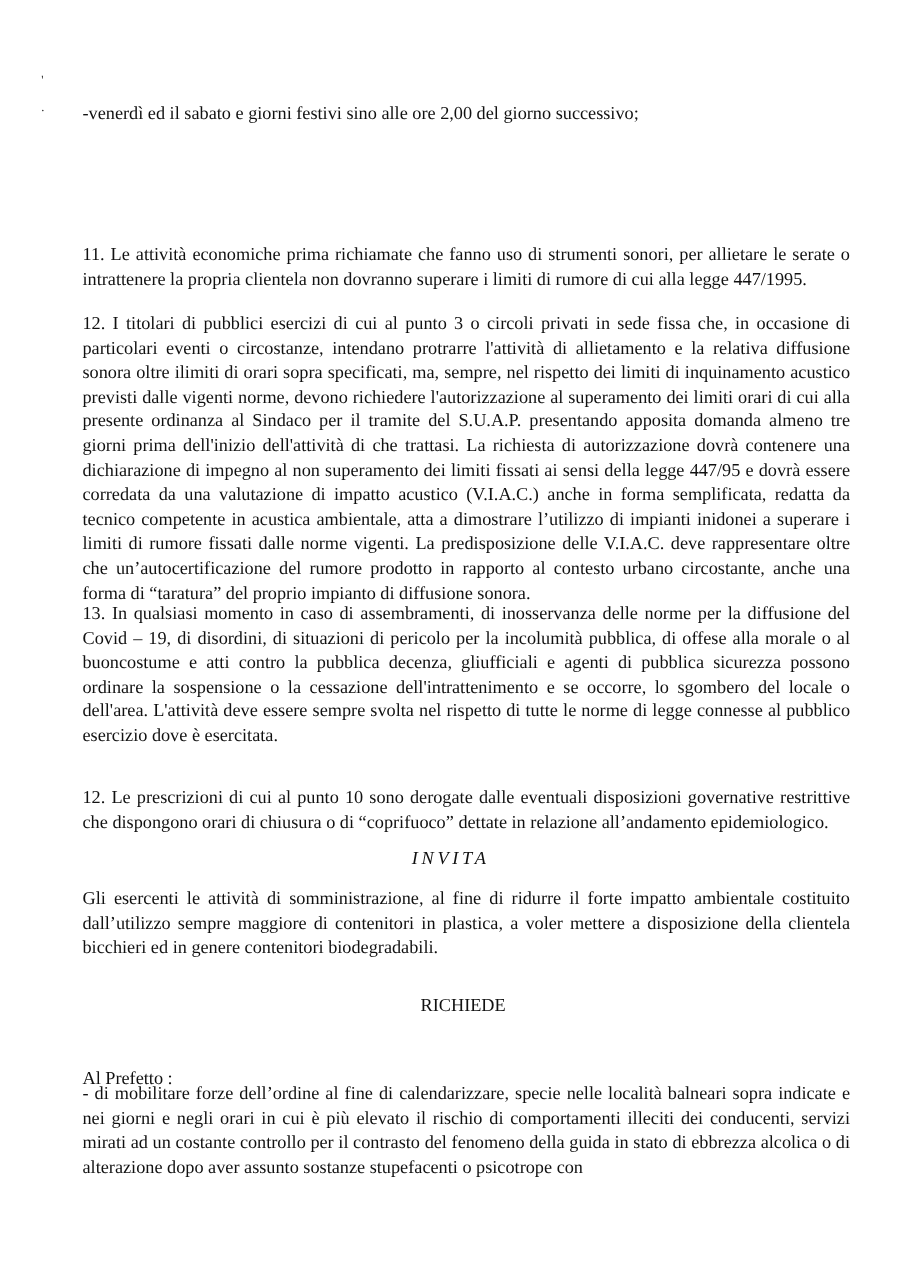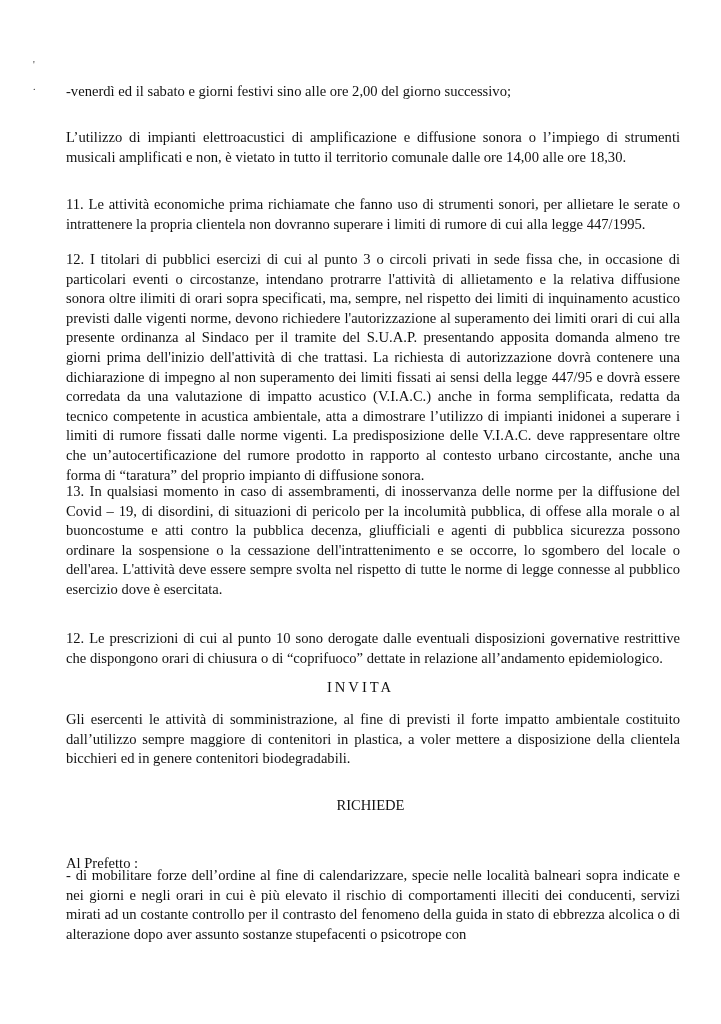--- a/index.html
+++ b/index.html
@@ -10,43 +10,42 @@
       font-family: "Liberation Serif", serif;
       font-size: 14.6px; line-height: 19.6px;
     }
     .mark { position: absolute; left: 33px; font-size: 10px; line-height: 10px; color: #222; }
     .mark1 { top: 60px; }
     .mark2 { top: 82px; }
     .block { position: absolute; left: 66px; width: 614px; }
     .just { text-align: justify; text-align-last: left; }
     .line { white-space: nowrap; margin-top: 19px; }
     .center { text-align: center; }
-    .heading-spaced { letter-spacing: 3px; }
+    .heading-spaced { letter-spacing: 3px; font-style: italic; }
   </style>
 </head>
 <body>
 
 <div class="page">
   <span class="mark mark1">'</span>
   <span class="mark mark2">.</span>
 
   <div class="block line" style="top:63px;">-venerdì ed il sabato e giorni festivi sino alle ore 2,00 del giorno successivo;</div>
 
-  <div class="block just" style="top:128px;">L’utilizzo di impianti elettroacustici di amplificazione e diffusione sonora o l’impiego di strumenti musicali amplificati e non, è vietato in tutto il territorio comunale dalle ore 14,00 alle ore 18,30.</div>
 
   <div class="block just" style="top:179px;margin-top:16px;">11. Le attività economiche prima richiamate che fanno uso di strumenti sonori, per allietare le serate o intrattenere la propria clientela non dovranno superare i limiti di rumore di cui alla legge 447/1995.</div>
 
   <div class="block just" style="top:250px;">12. I titolari di pubblici esercizi di cui al punto 3 o circoli privati in sede fissa che, in occasione di particolari eventi o circostanze, intendano protrarre l'attività di allietamento e la relativa diffusione sonora oltre ilimiti di orari sopra specificati, ma, sempre, nel rispetto dei limiti di inquinamento acustico previsti dalle vigenti norme, devono richiedere l'autorizzazione al superamento dei limiti orari di cui alla presente ordinanza al Sindaco per il tramite del S.U.A.P. presentando apposita domanda almeno tre giorni prima dell'inizio dell'attività di che trattasi. La richiesta di autorizzazione dovrà contenere una dichiarazione di impegno al non superamento dei limiti fissati ai sensi della legge 447/95 e dovrà essere corredata da una valutazione di impatto acustico (V.I.A.C.) anche in forma semplificata, redatta da tecnico competente in acustica ambientale, atta a dimostrare l’utilizzo di impianti inidonei a superare i limiti di rumore fissati dalle norme vigenti. La predisposizione delle V.I.A.C. deve rappresentare oltre che un’autocertificazione del rumore prodotto in rapporto al contesto urbano circostante, anche una forma di “taratura” del proprio impianto di diffusione sonora.</div>
 
   <div class="block just" style="top:482px;">13. In qualsiasi momento in caso di assembramenti, di inosservanza delle norme per la diffusione del Covid – 19, di disordini, di situazioni di pericolo per la incolumità pubblica, di offese alla morale o al buoncostume e atti contro la pubblica decenza, gliufficiali e agenti di pubblica sicurezza possono ordinare la sospensione o la cessazione dell'intrattenimento e se occorre, lo sgombero del locale o dell'area. L'attività deve essere sempre svolta nel rispetto di tutte le norme di legge connesse al pubblico esercizio dove è esercitata.</div>
 
   <div class="block just" style="top:605px;margin-top:24px;">12. Le prescrizioni di cui al punto 10 sono derogate dalle eventuali disposizioni  governative restrittive che dispongono orari di chiusura o di “coprifuoco” dettate in relazione all’andamento epidemiologico.</div>
 
   <div class="block center heading-spaced" style="top:678px; left:0; width:721px;">INVITA</div>
 
-  <div class="block just" style="top:710px;">Gli esercenti le attività di somministrazione, al fine di previsti il forte impatto ambientale costituito dall’utilizzo sempre maggiore di contenitori in plastica, a voler mettere a disposizione della clientela bicchieri ed in genere contenitori biodegradabili.</div>
+  <div class="block just" style="top:710px;">Gli esercenti le attività di somministrazione, al fine di ridurre il forte impatto ambientale costituito dall’utilizzo sempre maggiore di contenitori in plastica, a voler mettere a disposizione della clientela bicchieri ed in genere contenitori biodegradabili.</div>
 
   <div class="block center" style="top:796px; left:0; width:721px;padding-left:10px;">RICHIEDE</div>
 
   <div class="block line" style="top:835px;">Al Prefetto :</div>
 
   <div class="block just" style="top:866px;">- di mobilitare forze dell’ordine al fine di calendarizzare, specie nelle località balneari sopra indicate e nei giorni e negli orari in cui è più elevato il rischio di comportamenti illeciti dei conducenti, servizi mirati ad un costante controllo per il contrasto del fenomeno della guida in stato di ebbrezza alcolica o di alterazione dopo aver assunto sostanze stupefacenti o psicotrope con</div>
 </div>
 
 </body></html>

